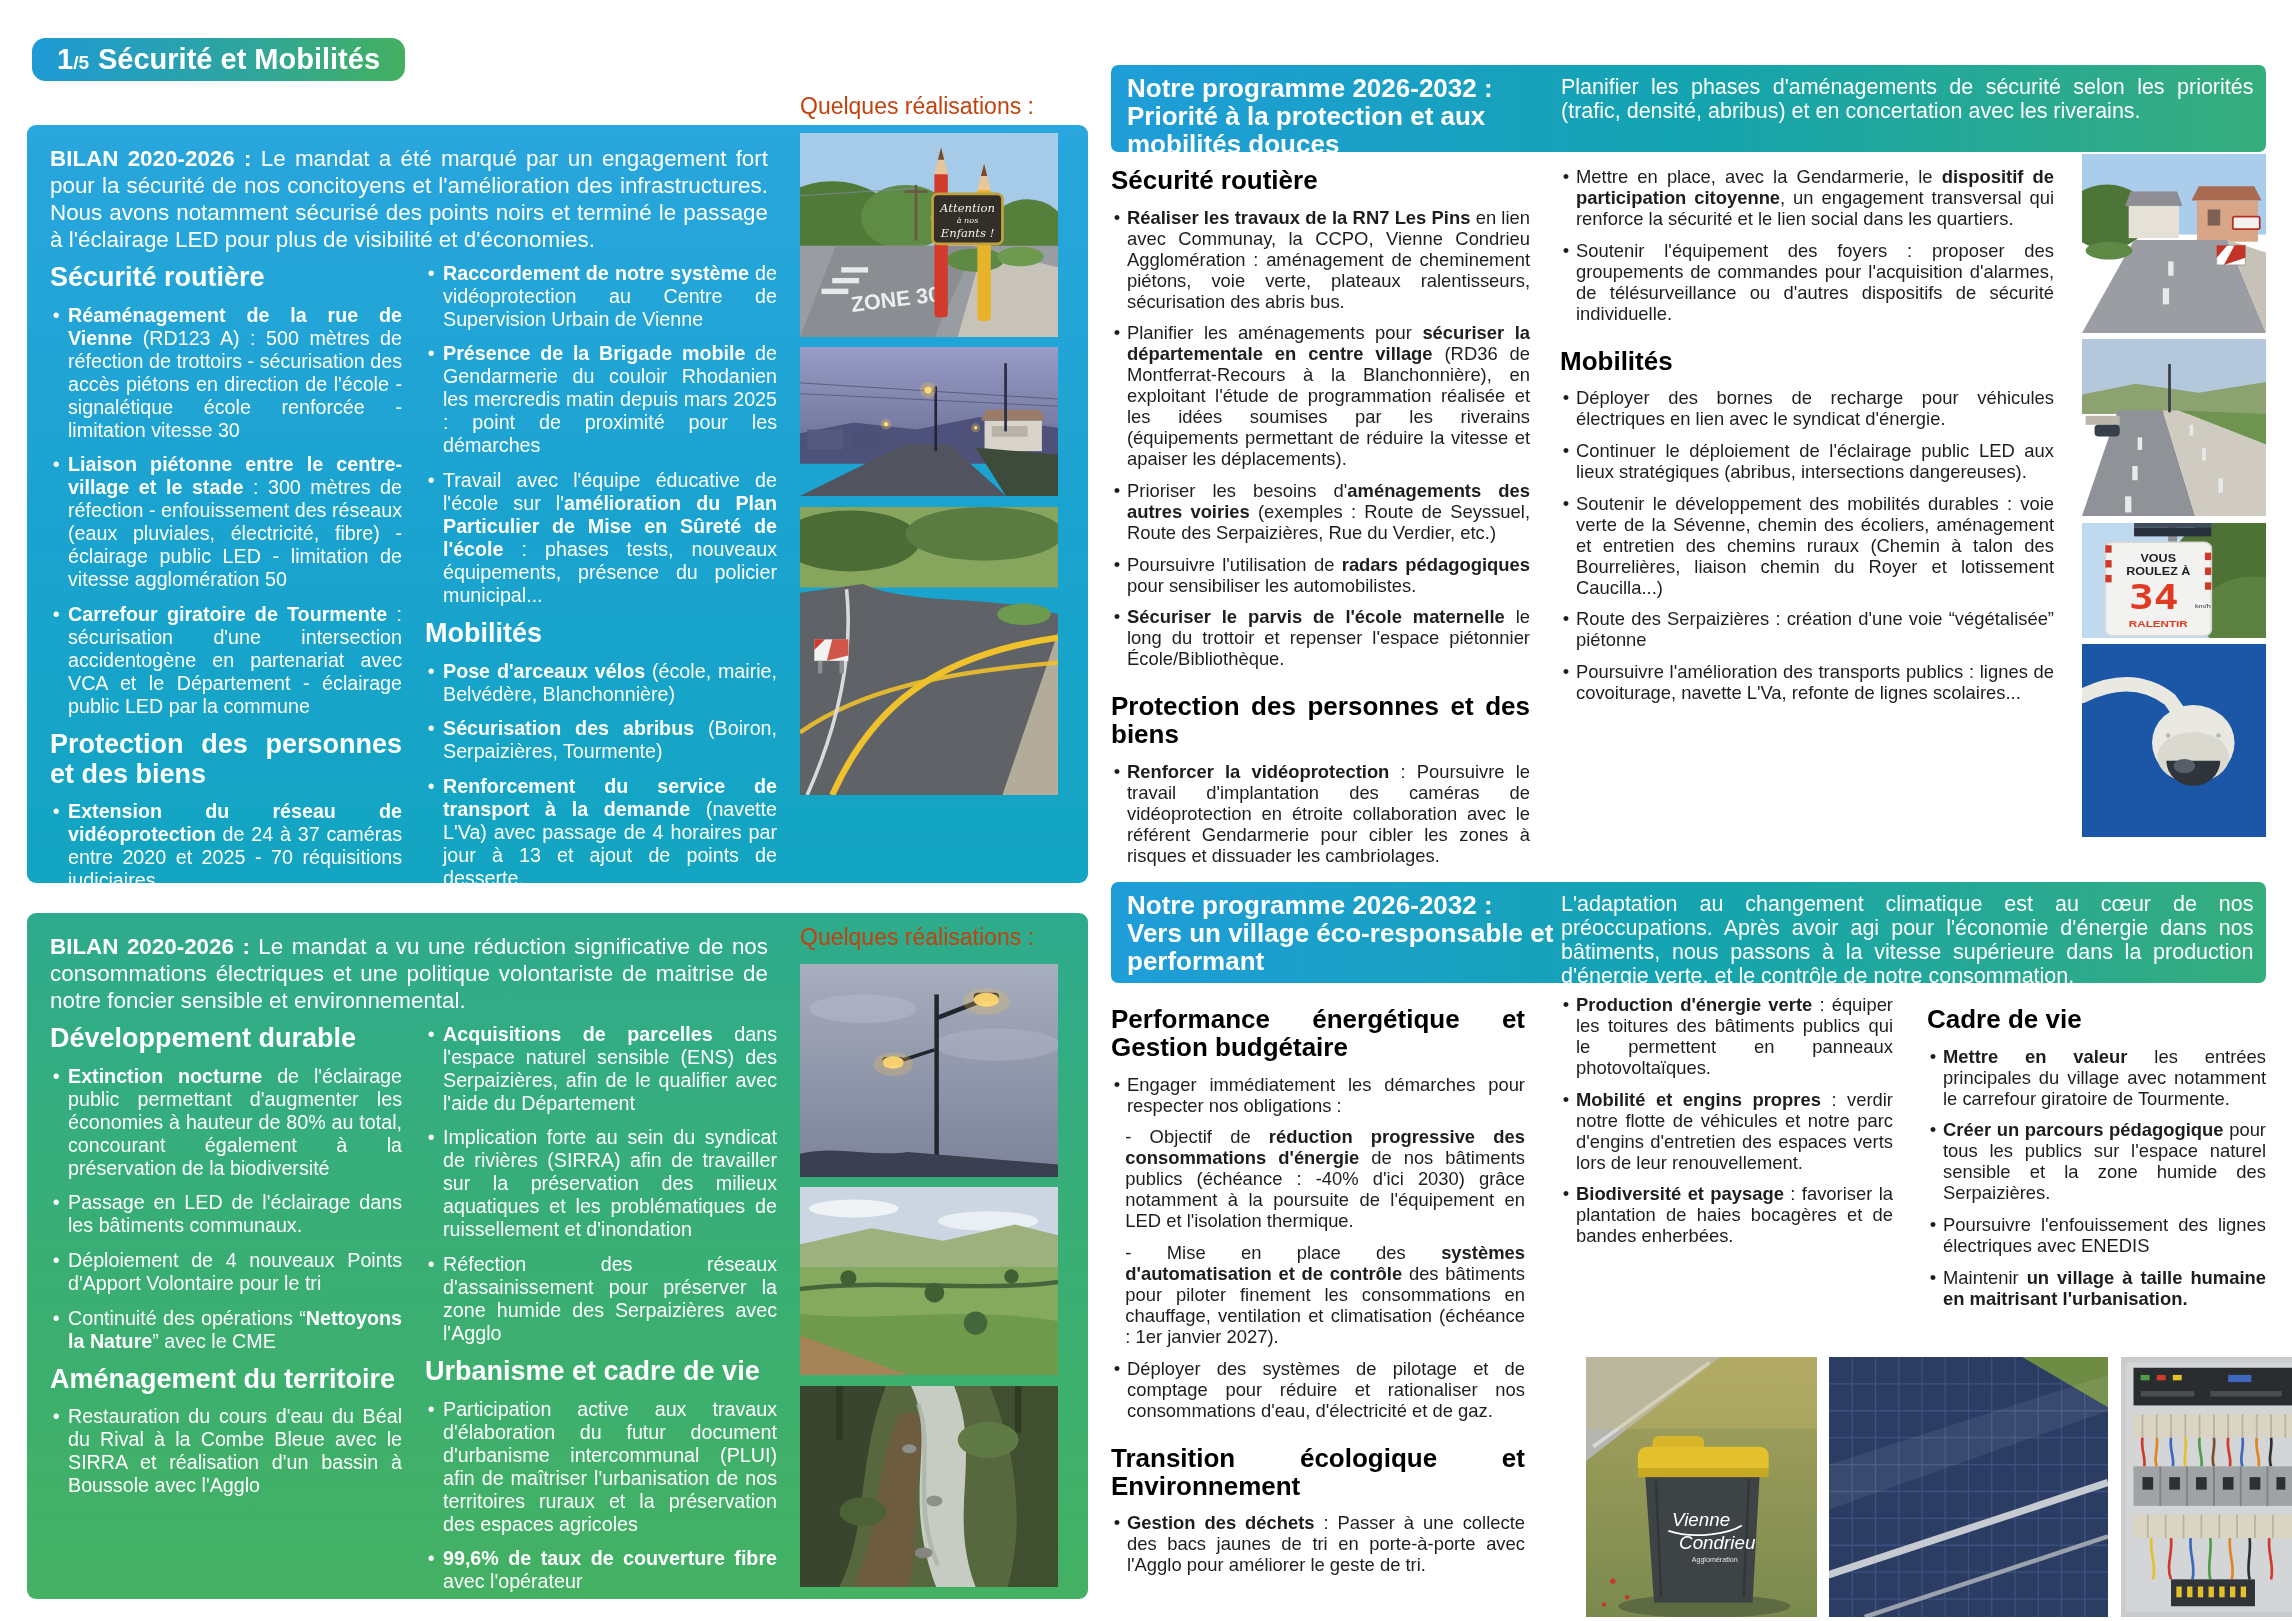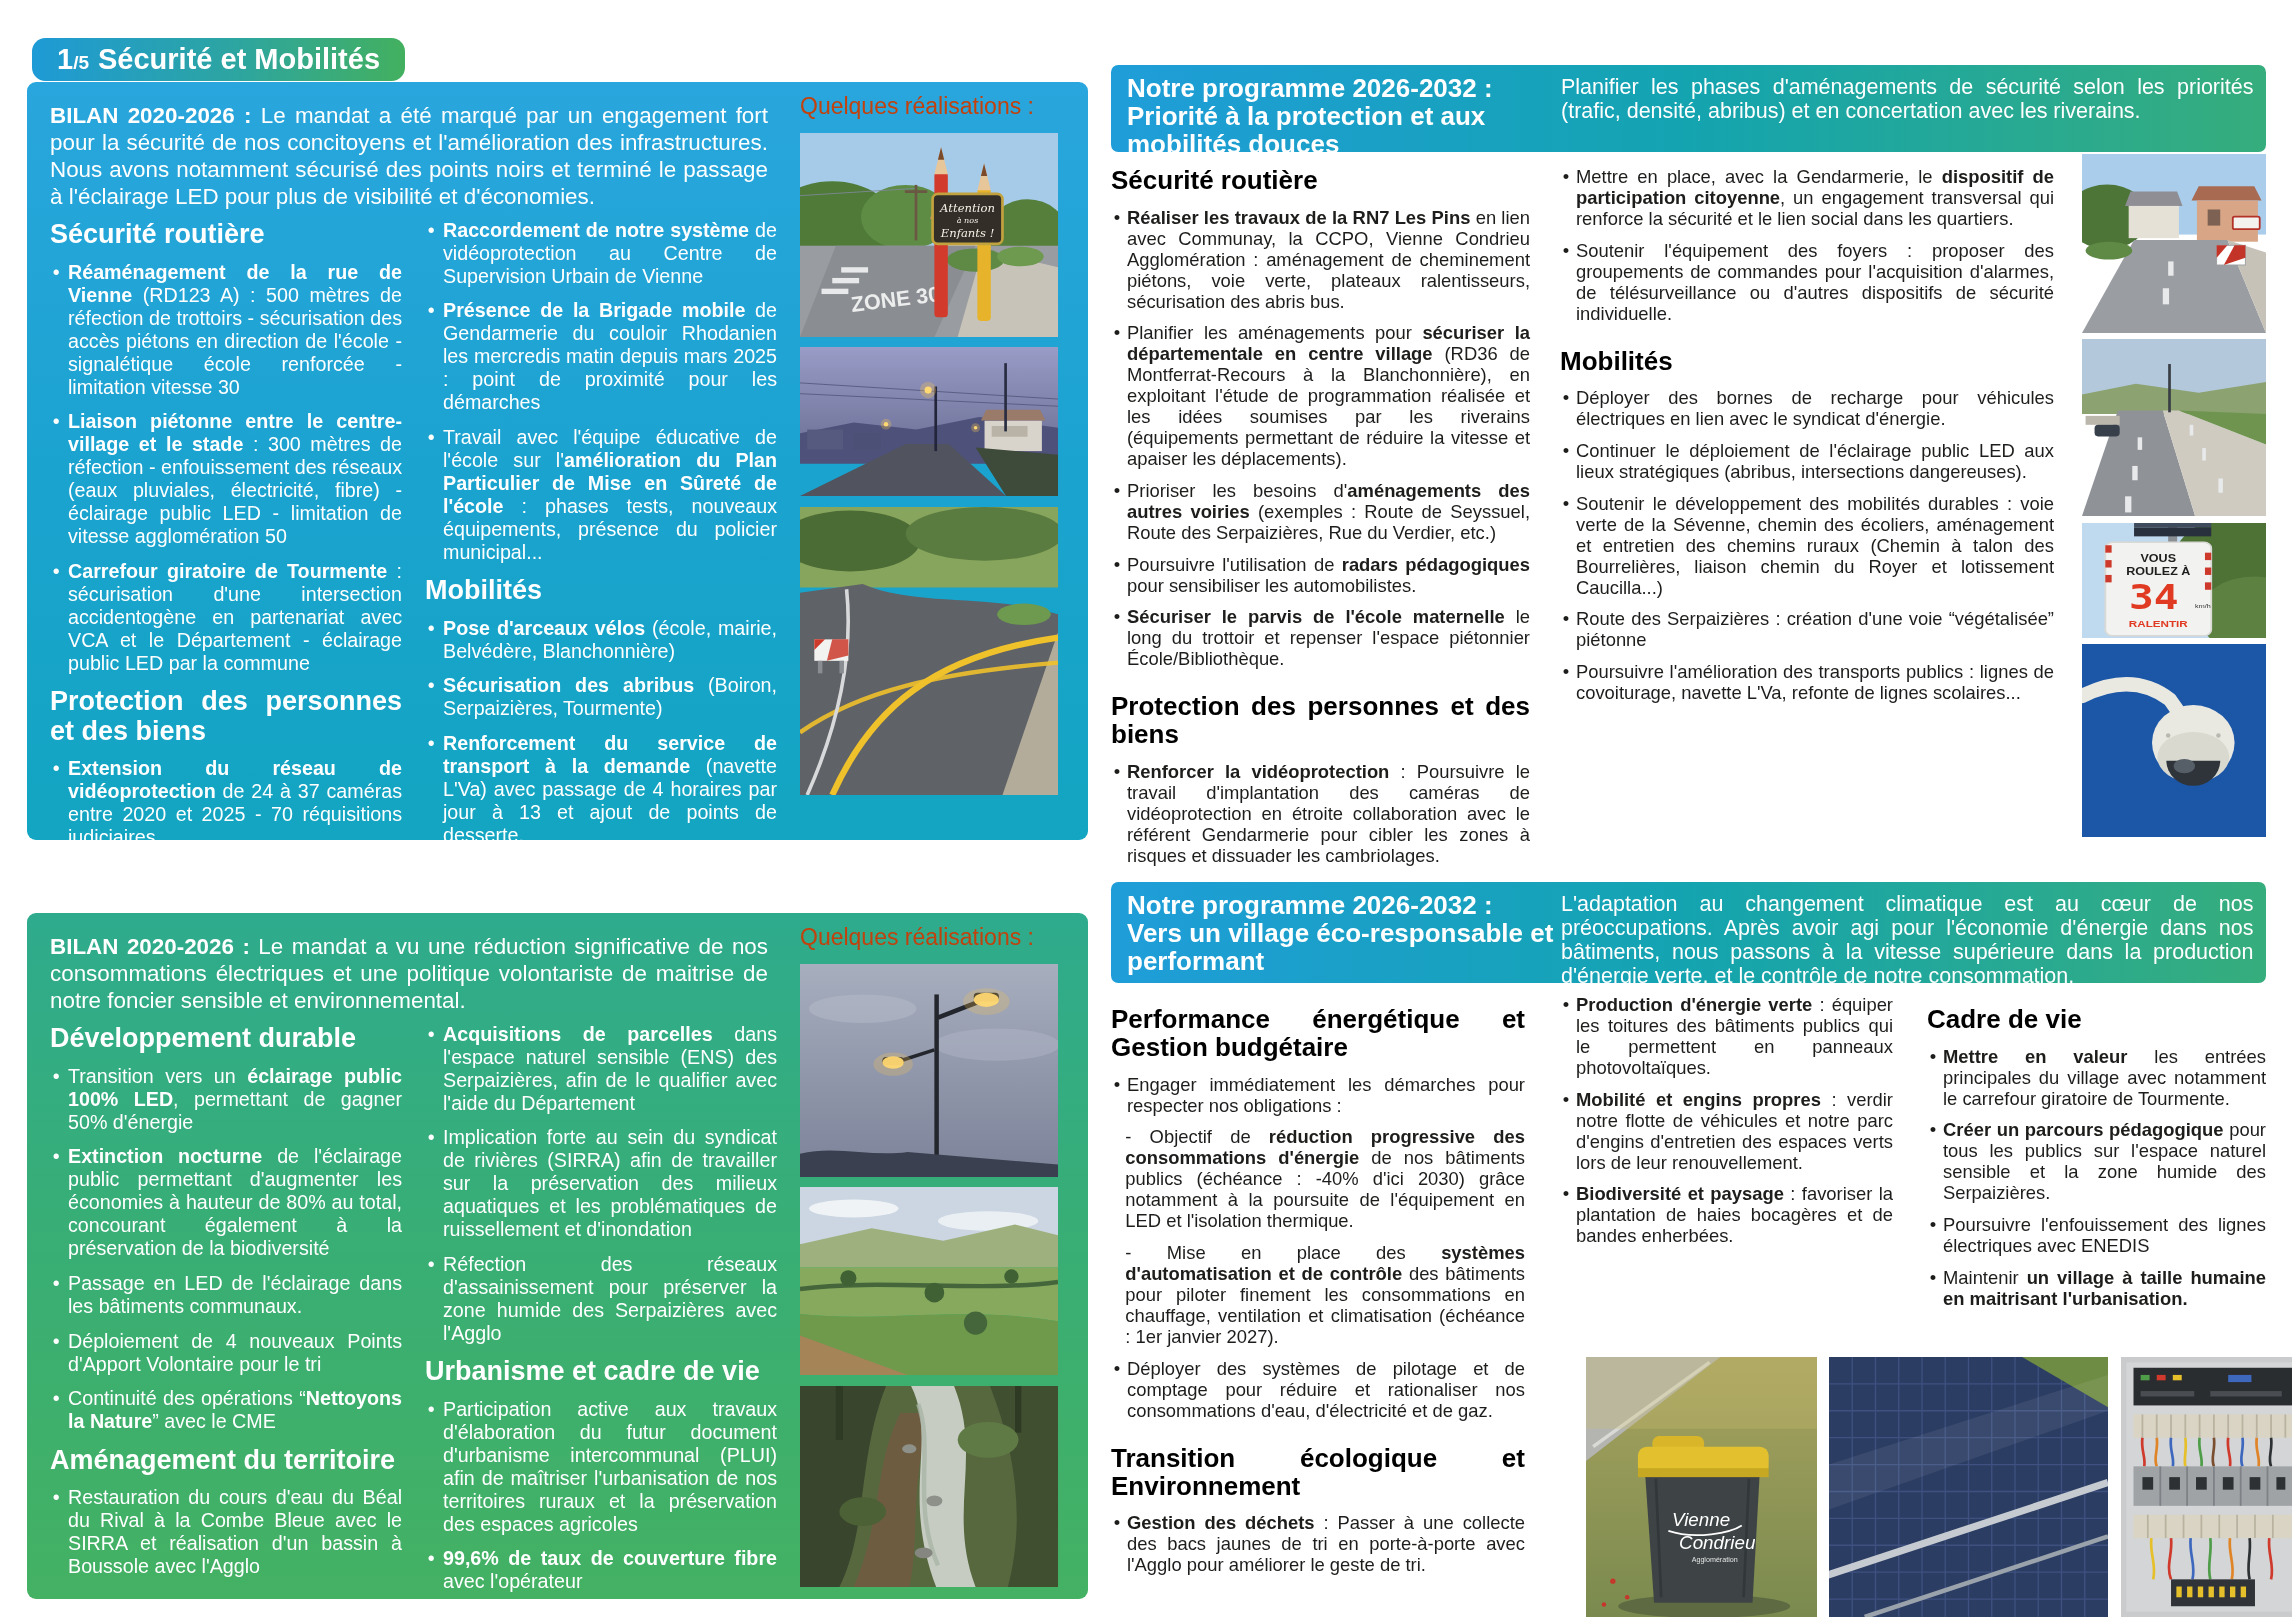--- a/index.html
+++ b/index.html
@@ -15,21 +15,21 @@
   .pill .plabel{margin-left:9px;}
   .prog{position:absolute;border-radius:7.2px;color:#fff;
         background:linear-gradient(90deg,#1f9dd9 0%,#14a4b0 50%,#36ad7c 100%);}
   .prog-title{position:absolute;left:16px;top:9px;width:452px;margin:0;
               font-size:26px;line-height:28px;font-weight:bold;white-space:pre-line;}
   .prog-side{position:absolute;left:450px;right:12.5px;top:9.9px;margin:0;
              font-size:21.5px;line-height:24px;text-align:justify;}
 
   
   .panel{position:absolute;border-radius:9px;color:#fff;padding:19.7px 0 0 23px;box-sizing:border-box;}
-  .panel.cyan{background:linear-gradient(180deg,#29a6dd 0%,#1aa3cf 55%,#13a5c1 100%);}
+  .panel.cyan{background:linear-gradient(180deg,#29a6dd 0%,#1aa3cf 55%,#13a5c1 100%);margin-top:43px;}
   .panel.green{background:linear-gradient(180deg,#2eab8d 0%,#38ae76 45%,#44b163 100%);}
   .intro{width:718px;margin:0 0 9px 0;font-size:22.4px;line-height:27px;text-align:justify;}
   .cols{display:flex;gap:23px;width:727px;}
   .col{flex:1;font-size:19.7px;line-height:23px;text-align:justify;}
   .sub{font-size:27px;line-height:29.6px;font-weight:bold;margin:12.5px 0 10.7px 0;}
   .col > .sub:first-child{margin-top:1.8px;}
   ul.blt{list-style:none;margin:0;padding:0;}
   ul.blt li{position:relative;padding-left:18px;margin:0 0 11.6px 0;}
   ul.blt li::before{content:"\2022";position:absolute;left:2.7px;top:0;}
 
@@ -308,21 +308,20 @@
 
   <section>
     <div class="pill pos-bl-pill"><span class="pnum">2</span><span class="pden">/5</span><span class="plabel">Cadre de vie et développement durable</span></div>
 
     <div class="panel green pos-bl-panel">
       <p class="intro"><b>BILAN 2020-2026 : </b>Le mandat a vu une réduction significative de nos consommations électriques et une politique volontariste de maitrise de notre foncier sensible et environnemental.</p>
       <div class="cols">
         <div class="col">
           <h3 class="sub">Développement durable</h3>
           <ul class="blt">
-              <li>Transition vers un <b>éclairage public 100% LED</b>, permettant de gagner 50% d'énergie</li>
               <li><b>Extinction nocturne</b> de l'éclairage public permettant d'augmenter les économies à hauteur de 80% au total, concourant également à la préservation de la biodiversité</li>
               <li>Passage en LED de l'éclairage dans les bâtiments communaux.</li>
               <li>Déploiement de 4 nouveaux Points d'Apport Volontaire pour le tri</li>
               <li>Continuité des opérations “<b>Nettoyons la Nature</b>” avec le CME</li>
             </ul>
           <h3 class="sub">Aménagement du territoire</h3>
           <ul class="blt">
               <li>Restauration du cours d'eau du Béal du Rival à la Combe Bleue avec le SIRRA et réalisation d'un bassin à Boussole avec l'Agglo</li>
             </ul>
         </div>

